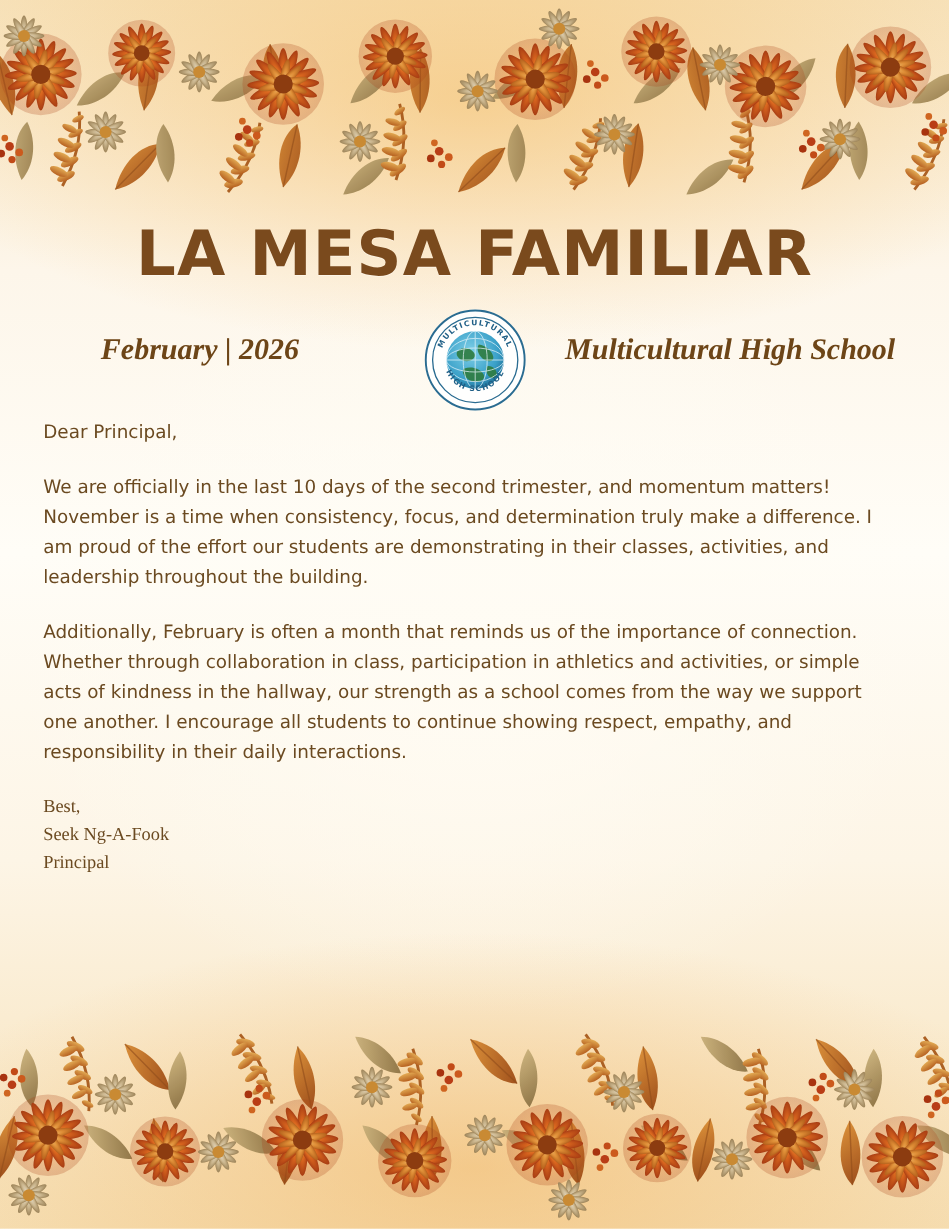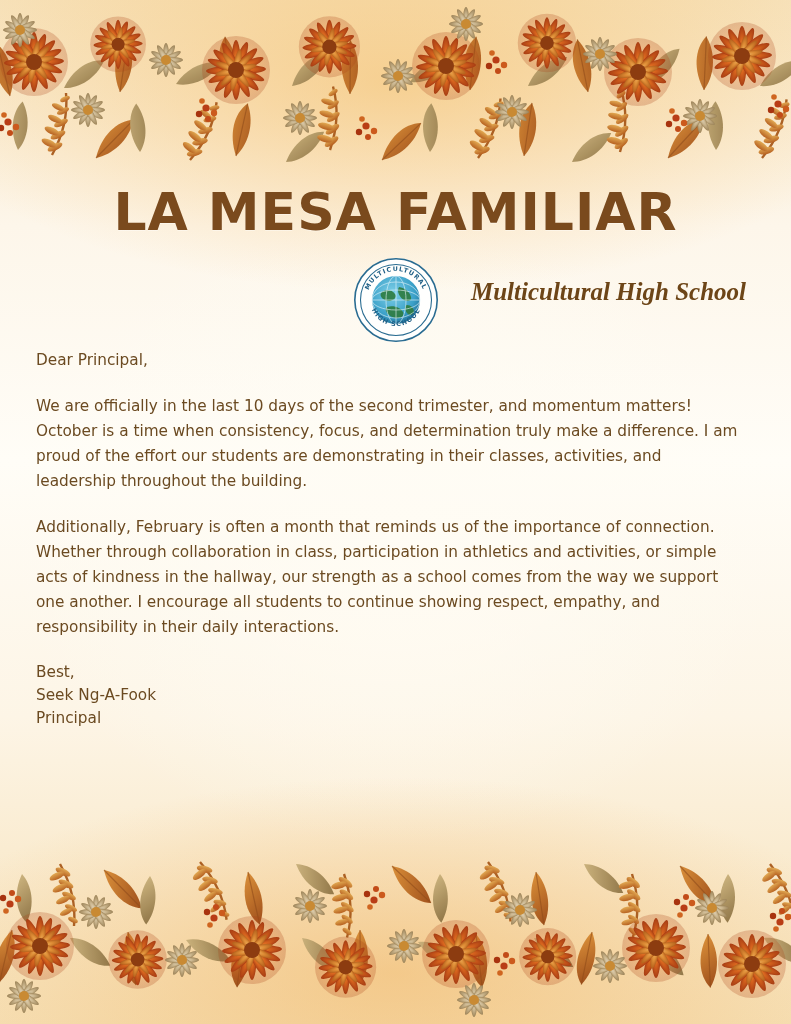--- a/index.html
+++ b/index.html
@@ -95,21 +95,21 @@
     position: absolute;
     left: 36px;
     top: 348px;
     width: 710px;
     font-family: "DejaVu Sans", sans-serif;
     font-size: 15.3px;
     line-height: 25px;
     color: #6b4a21;
   }
   .letter p { margin: 0 0 21px 0; }
-  .sig-block { margin-top: 12px; }
+  .sig-block { margin-top: 12px; font-family: Liberation Serif, serif; }
   .sig-block div { line-height: 23px; }
 </style>
 </head>
 <body>
 
 <div class="page">
 
   <div class="floral top">
     <svg width="791" height="190" viewBox="0 0 791 190" xmlns="http://www.w3.org/2000/svg">
       <defs>
@@ -275,20 +275,21 @@
         <use href="#berryT" x="496" y="60"></use>
         <use href="#berryT" x="676" y="118"></use>
         <use href="#berryT" x="778" y="104"></use>
       </g>
     </svg>
   </div>
 
   <div class="title">LA MESA FAMILIAR</div>
 
   <div class="meta-row">
+    <div class="issue-date">February | 2026</div>
 
     <div class="crest">
       <svg width="86" height="86" viewBox="0 0 86 86" xmlns="http://www.w3.org/2000/svg">
         <defs>
           <radialGradient id="globeG" cx="42%" cy="36%" r="68%">
             <stop offset="0%" stop-color="#7fd0e8"></stop>
             <stop offset="70%" stop-color="#3aa0c8"></stop>
             <stop offset="100%" stop-color="#1f6f96"></stop>
           </radialGradient>
           <path id="arcTop" d="M 14,43 A 29,29 0 0 1 72,43"></path>
@@ -318,21 +319,21 @@
           <textPath href="#arcBot" startOffset="50%" text-anchor="middle">HIGH SCHOOL</textPath>
         </text>
       </svg>
     </div>
 
     <div class="school-name">Multicultural High School</div>
   </div>
 
   <div class="letter">
     <p>Dear Principal,</p>
-    <p>We are officially in the last 10 days of the second trimester, and momentum matters! October is a time when consistency, focus, and determination truly make a difference. I am proud of the effort our students are demonstrating in their classes, activities, and leadership throughout the building.</p>
+    <p>We are officially in the last 10 days of the second trimester, and momentum matters! November is a time when consistency, focus, and determination truly make a difference. I am proud of the effort our students are demonstrating in their classes, activities, and leadership throughout the building.</p>
     <p>Additionally, February is often a month that reminds us of the importance of connection. Whether through collaboration in class, participation in athletics and activities, or simple acts of kindness in the hallway, our strength as a school comes from the way we support one another. I encourage all students to continue showing respect, empathy, and responsibility in their daily interactions.</p>
     <div class="sig-block">
       <div>Best,</div>
       <div>Seek Ng-A-Fook</div>
       <div>Principal</div>
     </div>
   </div>
 
   <div class="floral bottom">
     <svg width="791" height="190" viewBox="0 0 791 190" xmlns="http://www.w3.org/2000/svg">

